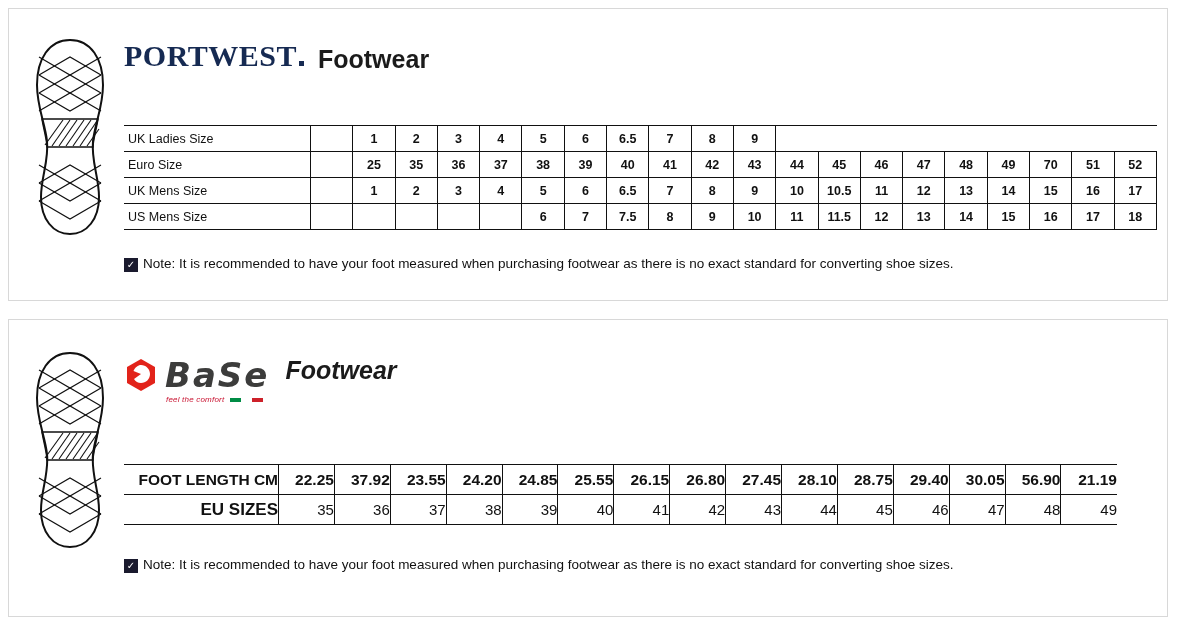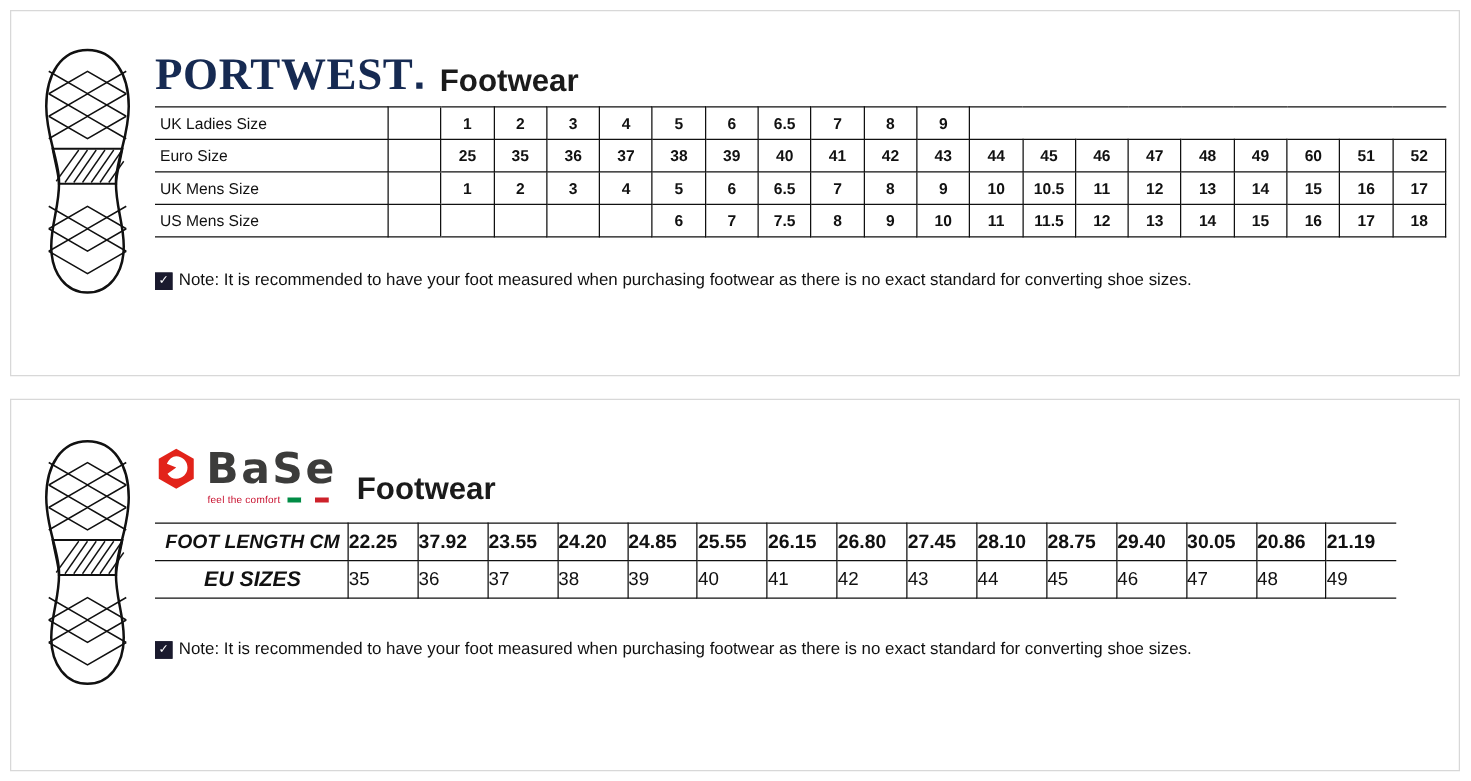--- a/index.html
+++ b/index.html
@@ -43,21 +43,21 @@
 
   
   .pw-header {
     display: flex;
     align-items: flex-end;
     padding-top: 32px;
     padding-bottom: 8px;
   }
   .pw-wordmark {
     font-family: "Liberation Serif", serif;
-    font-size: 36px;
+    font-size: 30px;
     font-weight: bold;
     letter-spacing: 0.5px;
     color: #162a52;
     line-height: 1;
   }
   .pw-dot {
     display: inline-block;
     width: 5px;
     height: 5px;
     background: #162a52;
@@ -71,20 +71,21 @@
     margin-left: 14px;
     line-height: 1;
     position: relative;
     top: 1px;
   }
 
   
   table.sizechart {
     border-collapse: collapse;
     table-layout: fixed;
+    margin-top: 46px;
   }
   table.pw {
     width: 1033px;
   }
   table.pw td {
     border-top: 1px solid #111;
     border-bottom: 1px solid #111;
     border-left: 1px solid #111;
     border-right: 1px solid #111;
     height: 25px;
@@ -108,23 +109,24 @@
   }
   table.pw td.noleft { border-left: none; }
   table.pw td.noright { border-right: none; }
   table.pw td.nobottom { border-bottom: none; }
   table.pw td.notop { border-top: none; }
   table.pw tr.toprow td { border-top: 1px solid #111; }
 
   
   .base-header {
     display: flex;
-    align-items: flex-end;
+    align-items: flex-start;
     padding-top: 38px;
     padding-bottom: 14px;
+    font-style: italic;
   }
   .base-logo {
     display: flex;
     flex-direction: column;
     align-items: flex-start;
   }
   .base-logo-row {
     display: flex;
     align-items: center;
   }
@@ -165,32 +167,31 @@
   }
 
   
   table.base {
     width: 993px;
   }
   table.base td {
     border: 1px solid #111;
     height: 29px;
     font-size: 15px;
-    text-align: left;
+    text-align: right;
     color: #111;
     padding: 0;
   }
   table.base td.rowlabel {
-    text-align: center;
+    text-align: right;
     font-weight: bold;
     font-size: 17px;
     padding-left: 2px;
     border-left: none;
     width: 152px;
-    font-style: italic;
   }
   table.base tr.headrow td {
     font-weight: bold;
     font-size: 15.5px;
   }
   table.base td.noright { border-right: none; }
 
   
   .note {
     display: flex;
@@ -294,21 +295,21 @@
             <td>40</td>
             <td>41</td>
             <td>42</td>
             <td>43</td>
             <td>44</td>
             <td>45</td>
             <td>46</td>
             <td>47</td>
             <td>48</td>
             <td>49</td>
-            <td>60</td>
+            <td>70</td>
             <td>51</td>
             <td>52</td>
           </tr>
           <tr>
             <td class="rowlabel">UK Mens Size</td>
             <td class="blank"></td>
             <td>1</td>
             <td>2</td>
             <td>3</td>
             <td>4</td>
@@ -426,21 +427,21 @@
             <td>24.20</td>
             <td>24.85</td>
             <td>25.55</td>
             <td>26.15</td>
             <td>26.80</td>
             <td>27.45</td>
             <td>28.10</td>
             <td>28.75</td>
             <td>29.40</td>
             <td>30.05</td>
-            <td>20.86</td>
+            <td>56.90</td>
             <td class="noright">21.19</td>
           </tr>
           <tr>
             <td class="rowlabel">EU SIZES</td>
             <td>35</td>
             <td>36</td>
             <td>37</td>
             <td>38</td>
             <td>39</td>
             <td>40</td>

